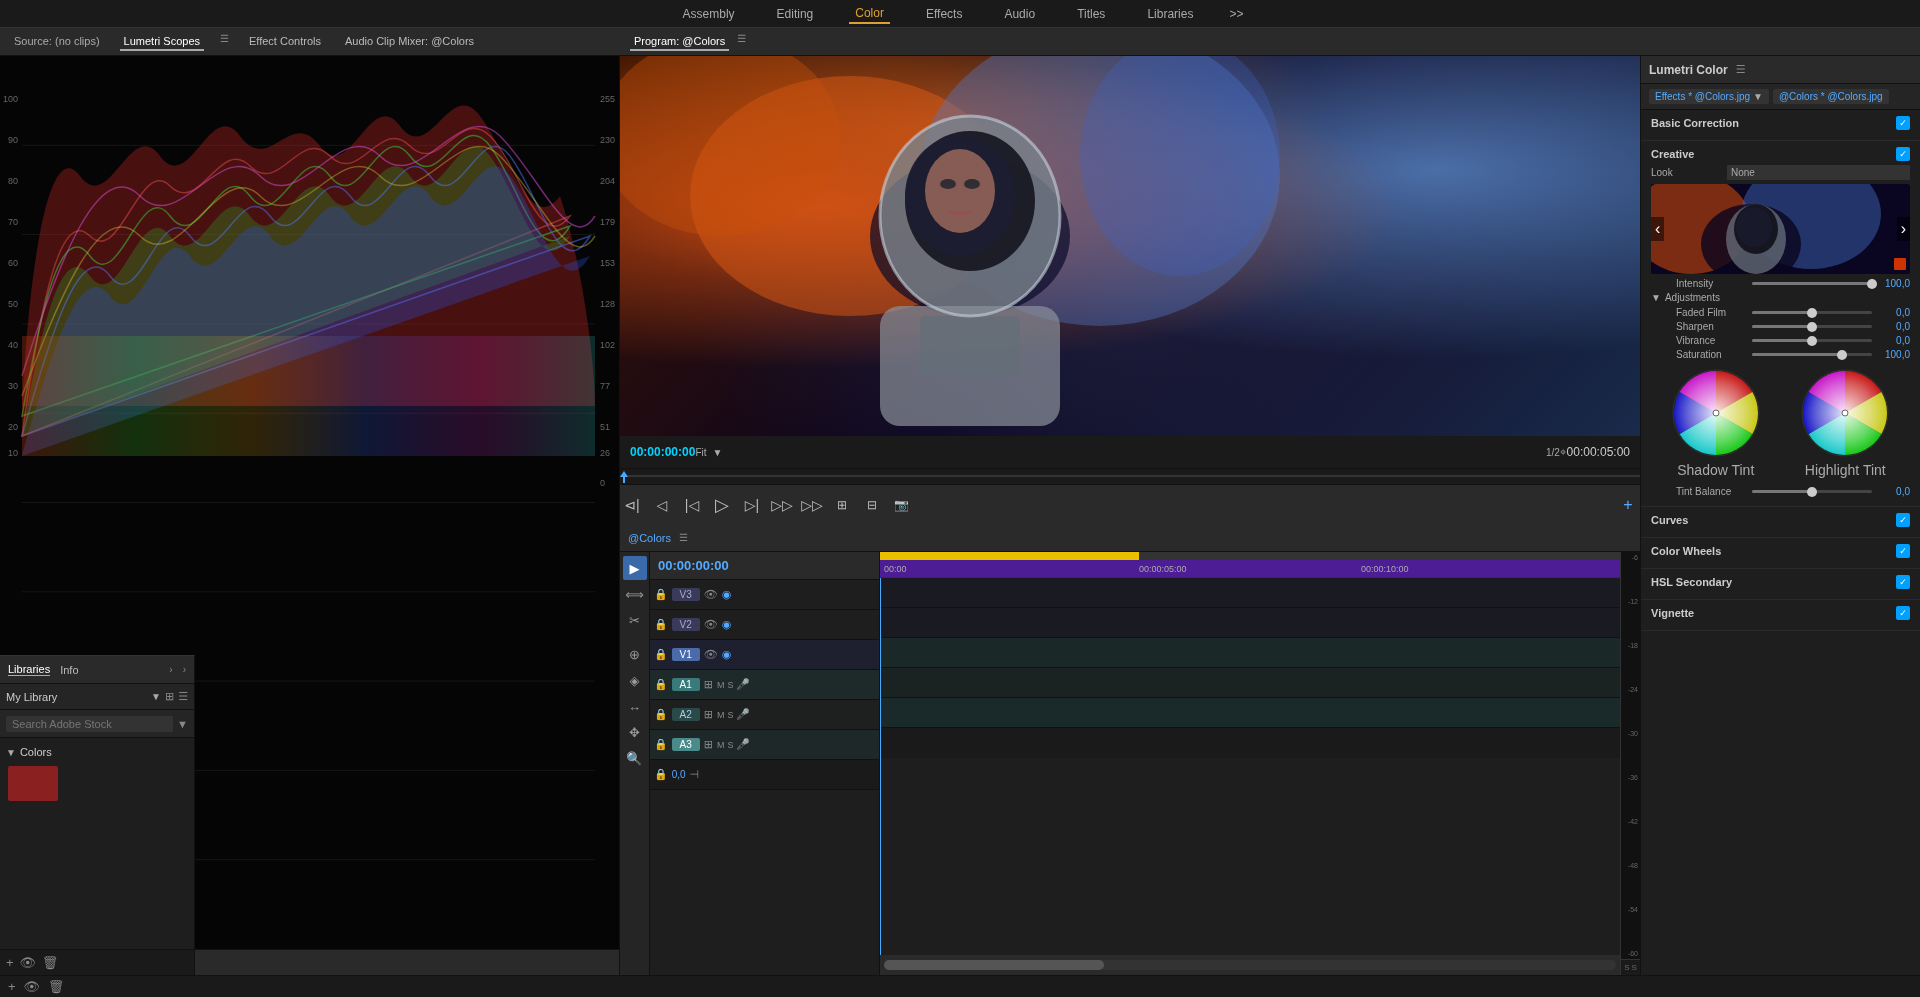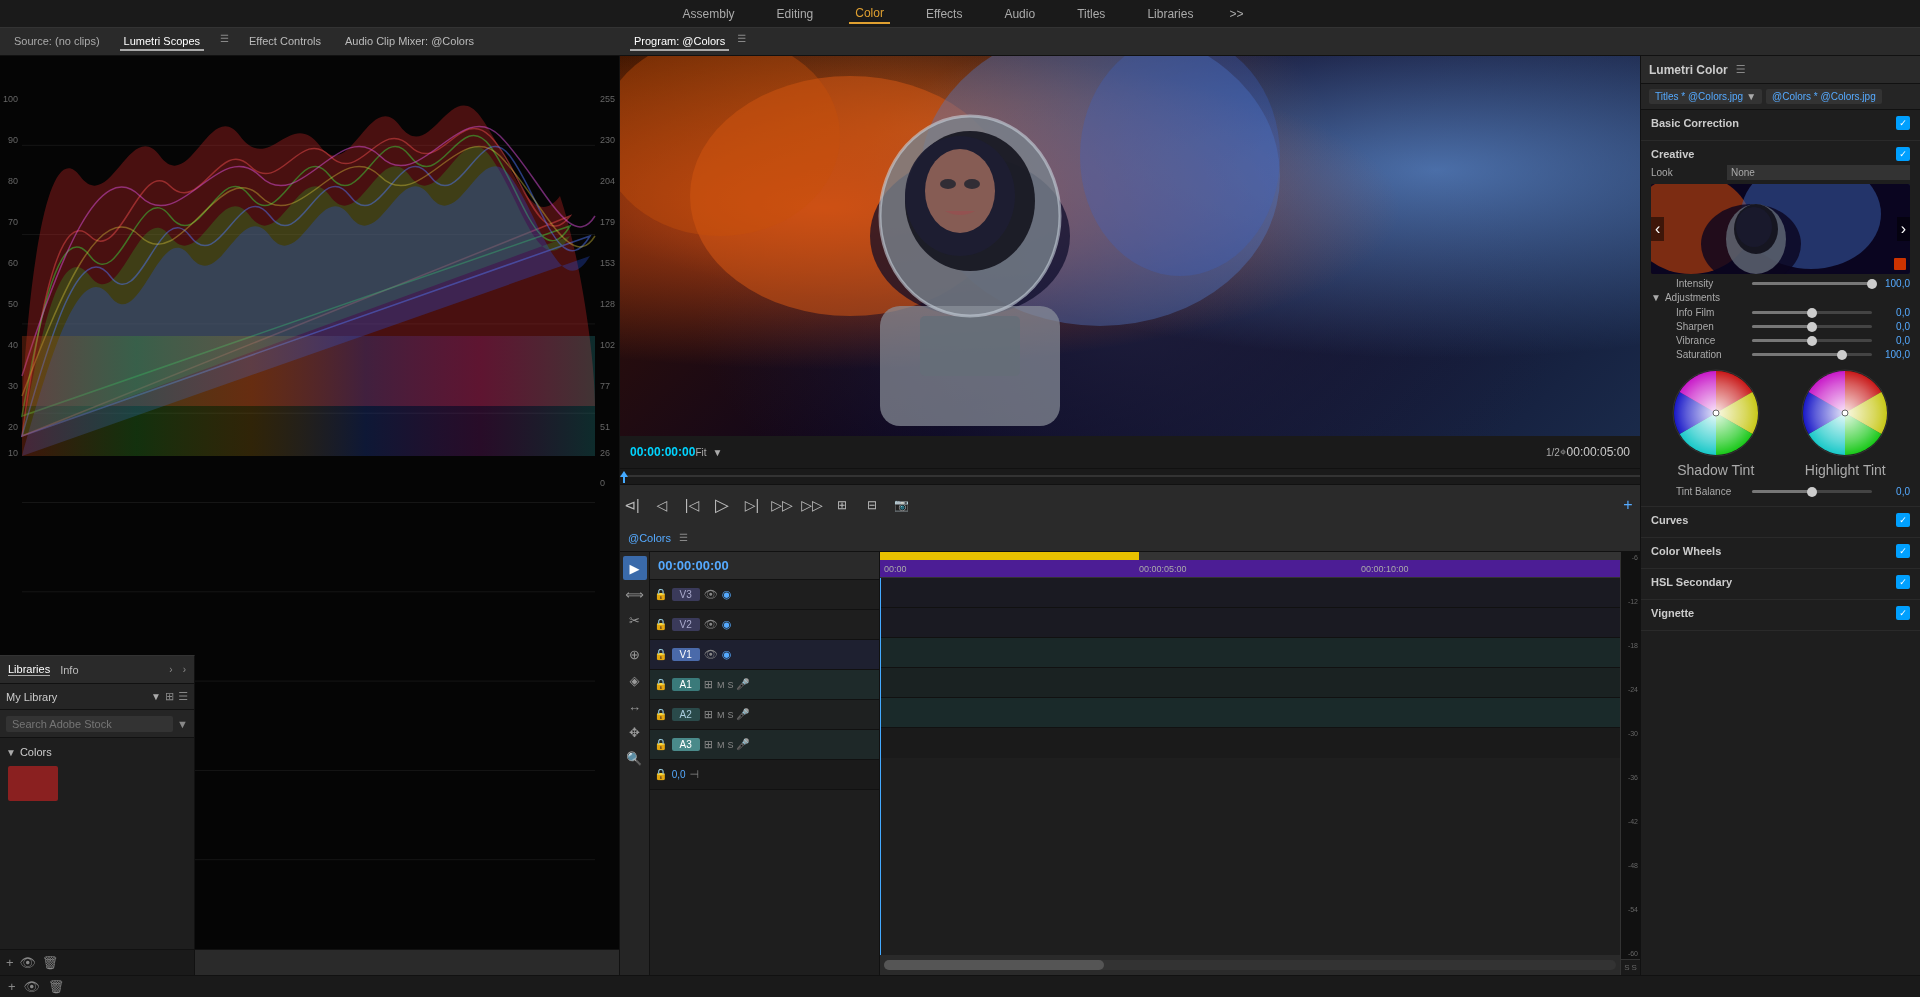--- a/index.html
+++ b/index.html
@@ -1013,21 +1013,21 @@
 
   <div class="right-panel">
 
     <div class="lc-header">
       <span class="lc-title">Lumetri Color</span>
       <span class="lc-menu">☰</span>
     </div>
 
     <div class="lc-clip-selector">
       <div class="lc-clip-btn">
-        <span>Titles * @Colors.jpg</span>
+        <span>Effects * @Colors.jpg</span>
         <span style="color:#aaa;">▼</span>
       </div>
       <div class="lc-clip-btn">
         <span>@Colors * @Colors.jpg</span>
       </div>
     </div>
 
     <div class="lc-section">
       <div class="lc-section-header">
         <span class="lc-section-title">Basic Correction</span>
@@ -1083,21 +1083,21 @@
         </div>
         <span class="lc-value">100,0</span>
       </div>
 
       <div class="lc-adjustments-header">
         <span class="lc-adj-arrow">▼</span>
         <span class="lc-adj-title">Adjustments</span>
       </div>
 
       <div class="lc-row">
-        <span class="lc-row-label">Info Film</span>
+        <span class="lc-row-label">Faded Film</span>
         <div class="lc-slider-track">
           <div class="lc-slider-fill" style="width:50%;"></div>
           <div class="lc-slider-thumb" style="left:50%;"></div>
         </div>
         <span class="lc-value">0,0</span>
       </div>
 
       <div class="lc-row">
         <span class="lc-row-label">Sharpen</span>
         <div class="lc-slider-track">

